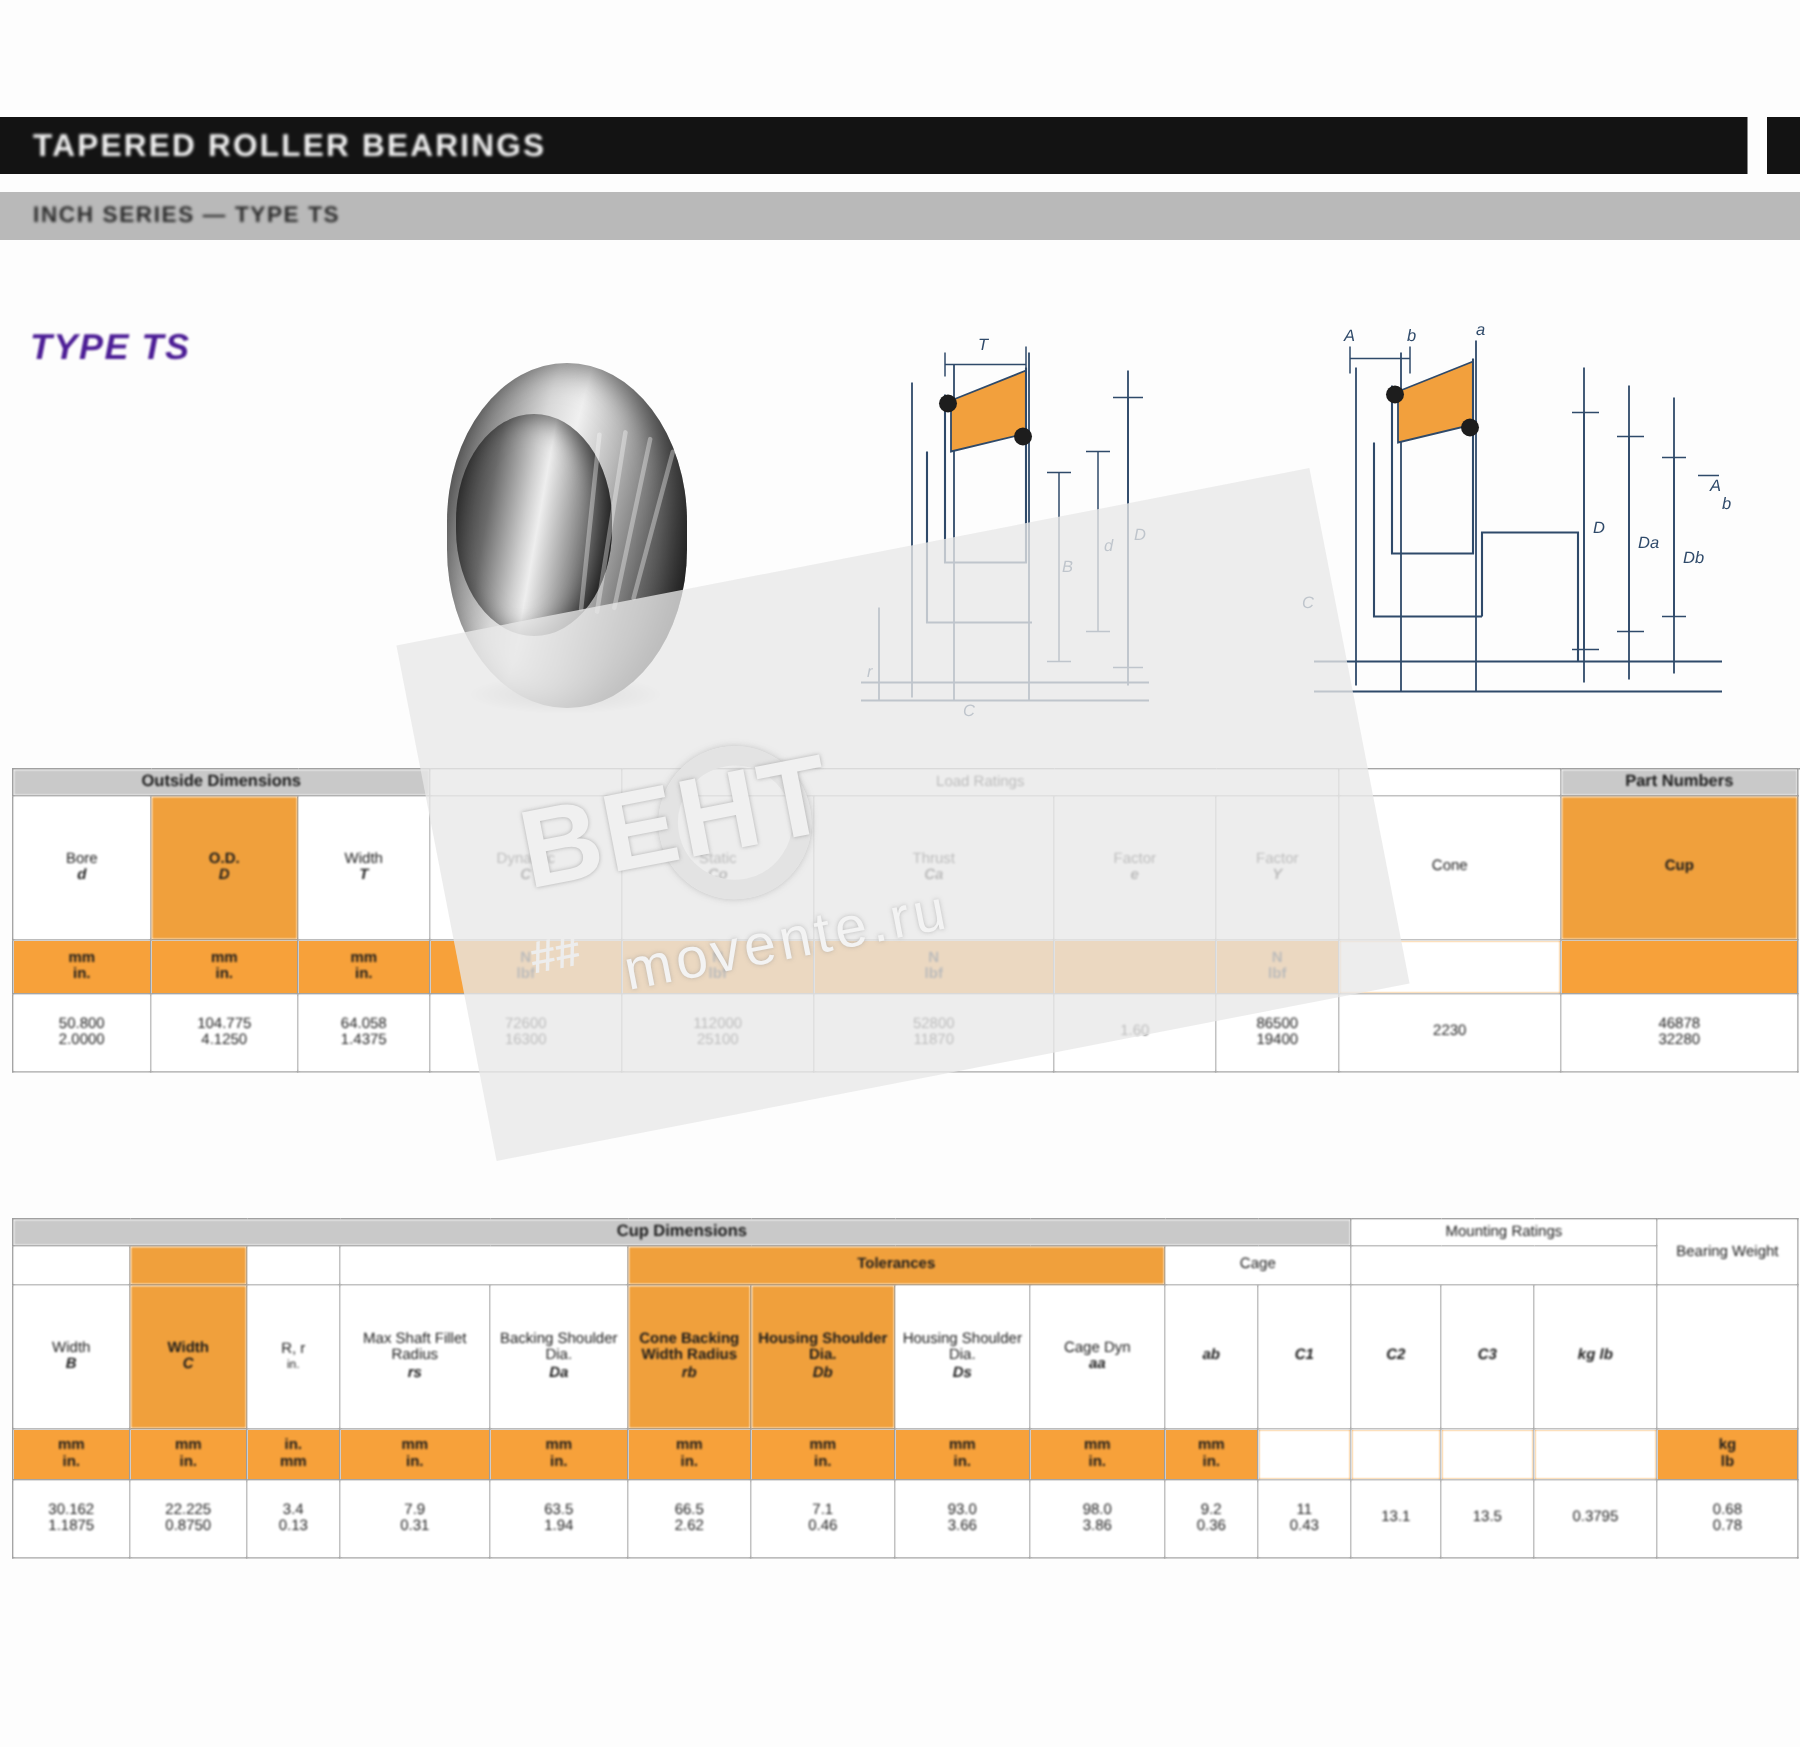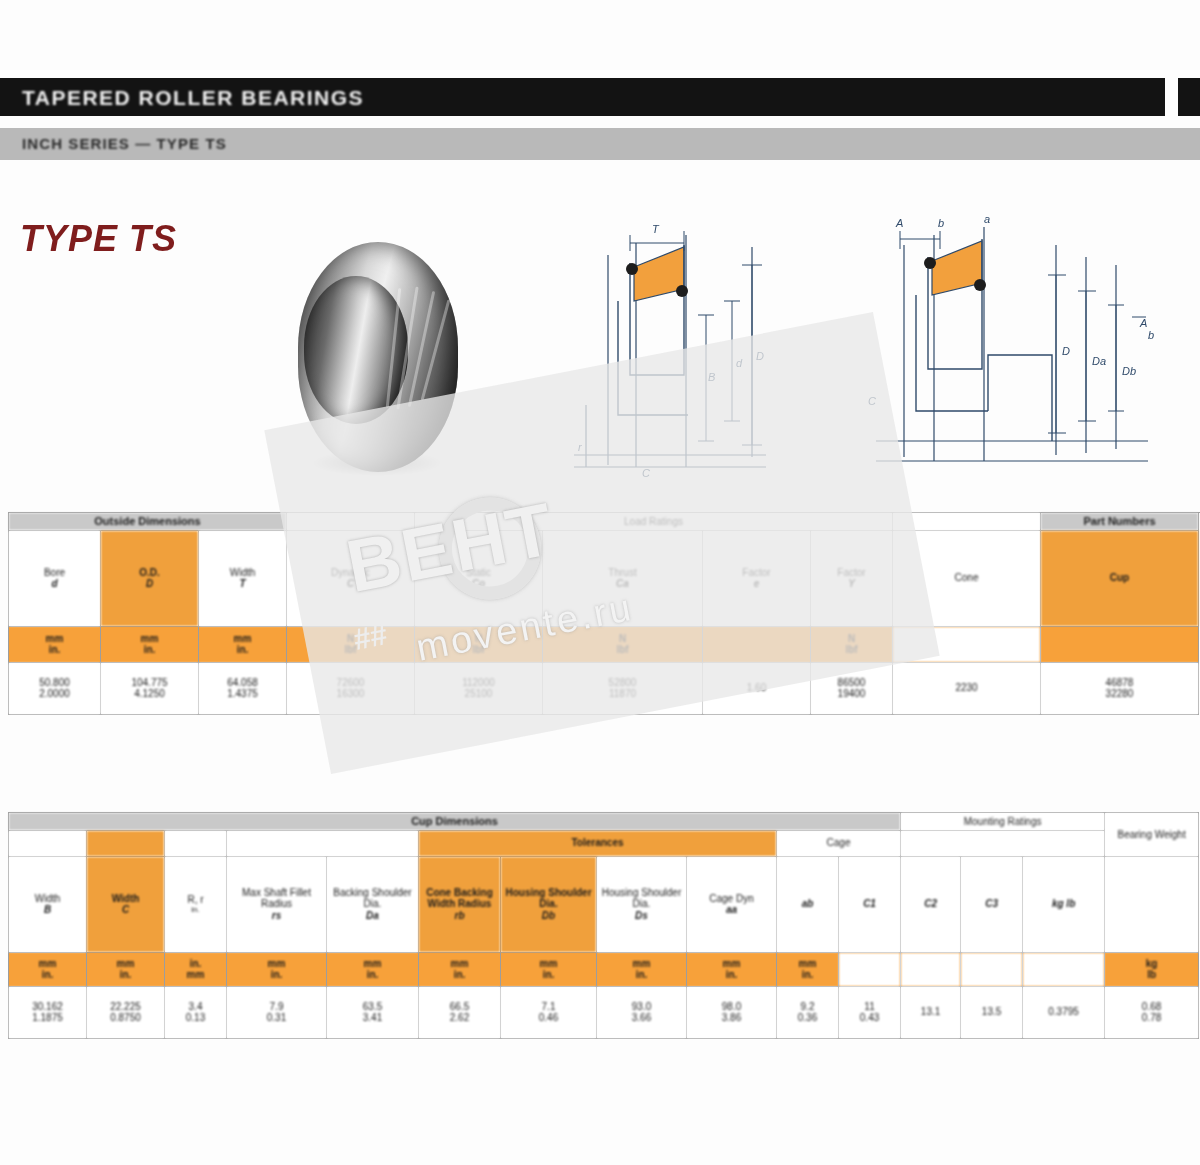--- a/index.html
+++ b/index.html
@@ -60,25 +60,25 @@
     letter-spacing: 1.1px;
     color: #2a2a2a;
     filter: blur(1.0px);
     white-space: nowrap;
   }
 
   
   .type-label {
     position: absolute;
     left: 20px; top: 218px;
-    font-size: 36px;
+    font-size: 24px;
     font-weight: bold;
     font-style: italic;
     letter-spacing: 1px;
-    color: #7f1d1d;
+    color: #4c1d95;
     filter: blur(0.7px);
   }
 
   
   .bearing-photo {
     position: absolute;
     left: 288px; top: 232px;
     width: 180px; height: 250px;
   }
   .bearing-photo .outer {
@@ -593,21 +593,21 @@
         <td class="w-cell">
             <div>3.4</div>
             <div>0.13</div>
           </td>
         <td class="w-cell">
             <div>7.9</div>
             <div>0.31</div>
           </td>
         <td class="w-cell">
             <div>63.5</div>
-            <div>3.41</div>
+            <div>1.94</div>
           </td>
         <td class="w-cell">
             <div>66.5</div>
             <div>2.62</div>
           </td>
         <td class="w-cell">
             <div>7.1</div>
             <div>0.46</div>
           </td>
         <td class="w-cell">

